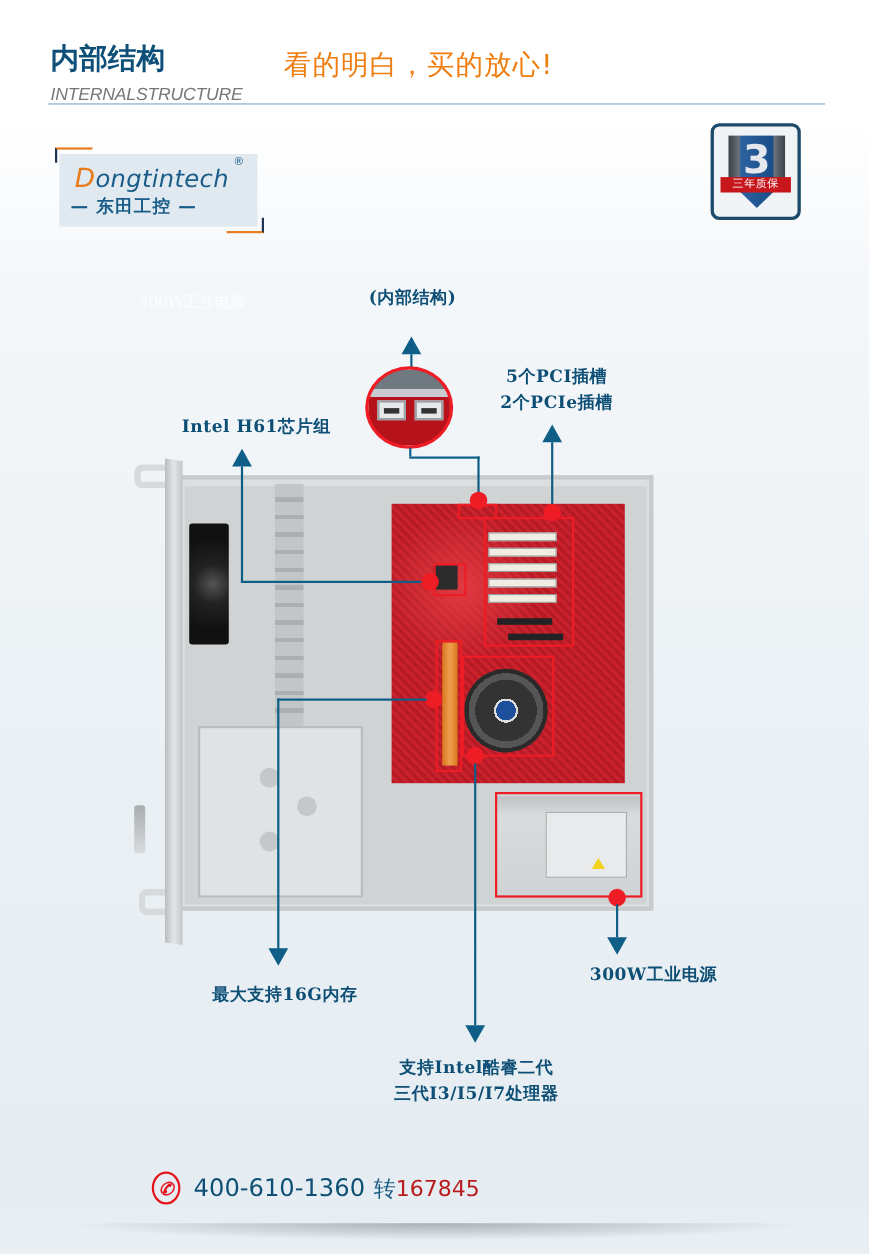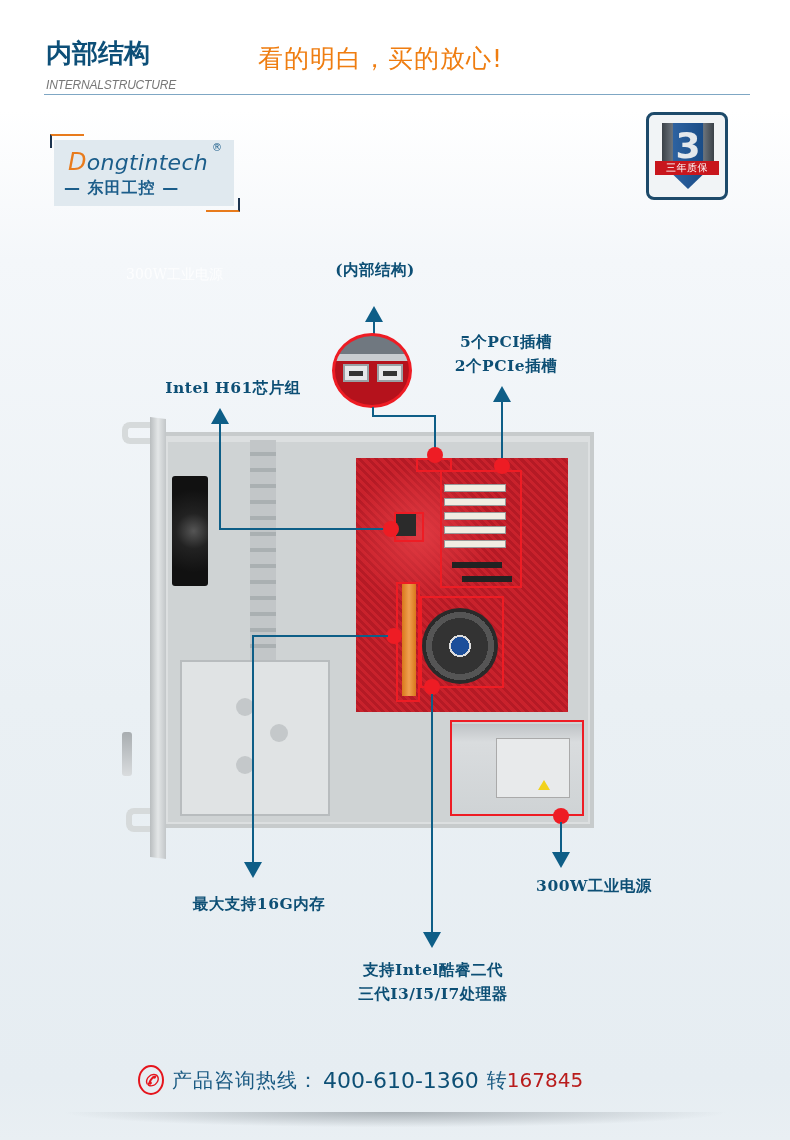--- a/index.html
+++ b/index.html
@@ -8,21 +8,21 @@
     position: relative;
     font-family: "DejaVu Sans", "Liberation Sans", sans-serif;
     background: linear-gradient(180deg, #ffffff 0px, #ffffff 110px, #f4f7fa 260px, #eaf0f4 700px, #e6edf2 1080px, #e9eff3 1140px);
     color: #0b4f75;
   }
   .abs { position: absolute; }
 
   
   .hdr-title { left: 46px; top: 36px; font-size: 26px; font-weight: bold; color: #0d4f78; letter-spacing: 0px; }
   .hdr-slogan { left: 258px; top: 42px; font-size: 25px; color: #ef7d10; letter-spacing: 1px; }
-  .hdr-sub { left: 46px; top: 78px; font-size: 12px; font-style: italic; color: #777; font-family: "Liberation Sans", sans-serif; letter-spacing: -0.2px; }
+  .hdr-sub { left: 46px; top: 78px; font-size: 16px; font-style: italic; color: #777; font-family: "Liberation Sans", sans-serif; letter-spacing: -0.2px; }
   .hdr-line { left: 44px; top: 94px; width: 706px; height: 1px; background: #7fa7c4; }
 
   
   .logo-box { left: 54px; top: 140px; width: 180px; height: 66px; background: #e0e9ef; }
   .logo-corner-tl { left: 50px; top: 134px; width: 34px; height: 14px; border-top: 2px solid #e87b1c; border-left: 2px solid #1d3550; }
   .logo-corner-br { left: 206px; top: 198px; width: 34px; height: 14px; border-bottom: 2px solid #e87b1c; border-right: 2px solid #1d3550; }
   .logo-name { left: 68px; top: 148px; font-size: 22px; font-style: italic; font-weight: normal; color: #1b5d8a; font-family: "DejaVu Sans", sans-serif; letter-spacing: 0.3px; }
   .logo-name .first { color: #e87b1c; font-size: 24px; }
   .logo-reg { left: 212px; top: 142px; font-size: 10px; color: #1b5d8a; }
   .logo-cn { left: 64px; top: 178px; font-size: 16px; font-weight: bold; color: #1b5d8a; letter-spacing: 1px; white-space: nowrap; }
@@ -203,18 +203,17 @@
 <div class="ct" style="left:318px;top:958px;width:230px;">
   <div>支持Intel酷睿二代</div>
   <div>三代I3/I5/I7处理器</div>
 </div>
 <div class="ct" style="left:434px;top:874px;width:320px;">
   <div>300W工业电源</div>
 </div>
 
 <div class="abs hotline">
   <span class="phone-icon">✆</span>
-  <span class="hot-label">产品咨询热线：</span>
   <span class="hot-num">400-610-1360</span>
   <span class="hot-ext-label">转</span>
   <span class="hot-ext">167845</span>
 </div>
 <div class="abs footer-shadow"></div>
 
 </body></html>

